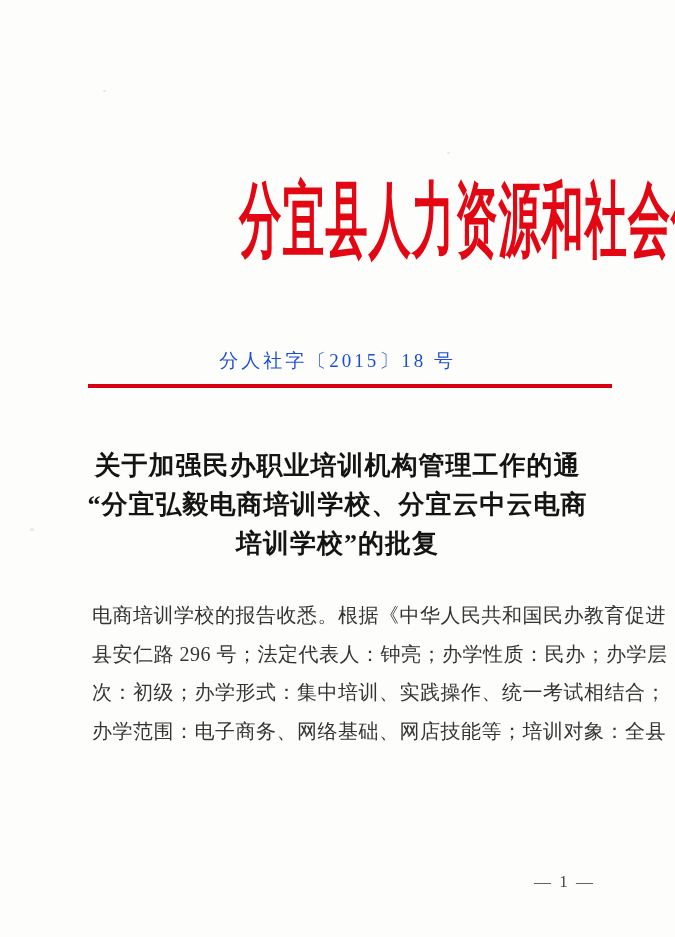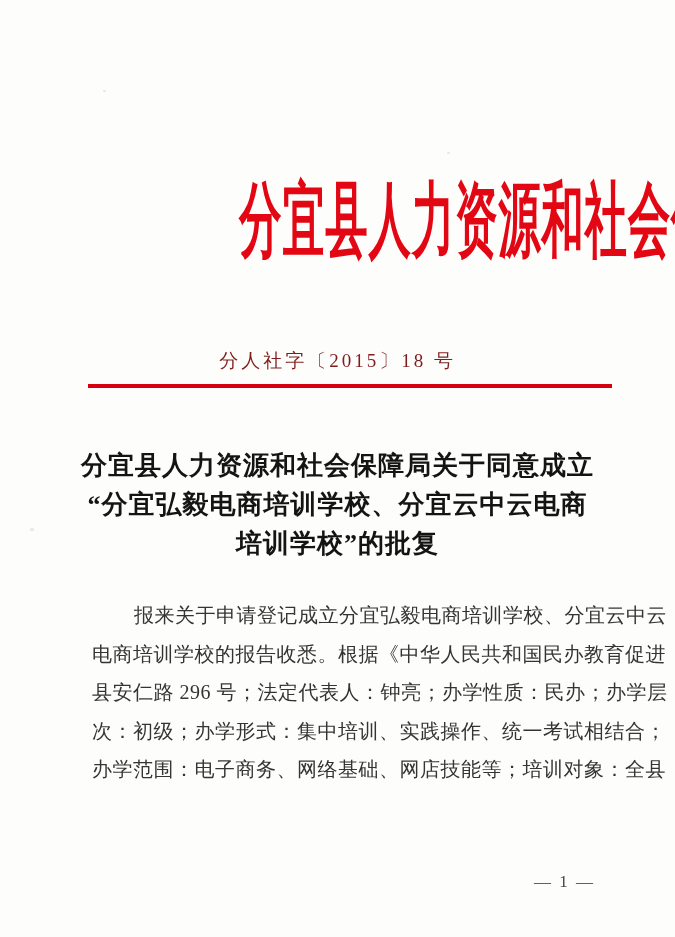--- a/index.html
+++ b/index.html
@@ -36,21 +36,21 @@
   }
   
   .doc-number {
     position: absolute;
     top: 348px;
     left: 0;
     width: 675px;
     text-align: center;
     font-size: 19px;
     letter-spacing: 3px;
-    color: #7f1d1d;
+    color: #1d4ed8;
   }
   
   .red-rule {
     position: absolute;
     top: 384px;
     left: 88px;
     width: 524px;
     height: 4px;
     background: #d70010;
   }
@@ -108,27 +108,26 @@
 
   <div class="letterhead">
     <span class="inner">分宜县人力资源和社会保障局</span>
   </div>
 
   <div class="doc-number">分人社字〔2015〕18 号</div>
 
   <div class="red-rule"></div>
 
   <div class="doc-title">
-    <div class="title-line">分宜县人力资源和社会保障局关于同意成立</div>
+    <div class="title-line">关于加强民办职业培训机构管理工作的通</div>
     <div class="title-line">“分宜弘毅电商培训学校、分宜云中云电商</div>
     <div class="title-line">培训学校”的批复</div>
   </div>
 
   <div class="body-text">
-    <div class="body-line indent">报来关于申请登记成立分宜弘毅电商培训学校、分宜云中云</div>
     <div class="body-line">电商培训学校的报告收悉。根据《中华人民共和国民办教育促进</div>
     <div class="body-line">县安仁路 296 号；法定代表人：钟亮；办学性质：民办；办学层</div>
     <div class="body-line">次：初级；办学形式：集中培训、实践操作、统一考试相结合；</div>
     <div class="body-line">办学范围：电子商务、网络基础、网店技能等；培训对象：全县</div>
   </div>
 
   <div class="page-number">— 1 —</div>
 
   <div class="speck" style="left:103px; top:90px; width:3px; height:2px;"></div>
   <div class="speck" style="left:30px; top:528px; width:4px; height:3px;"></div>

